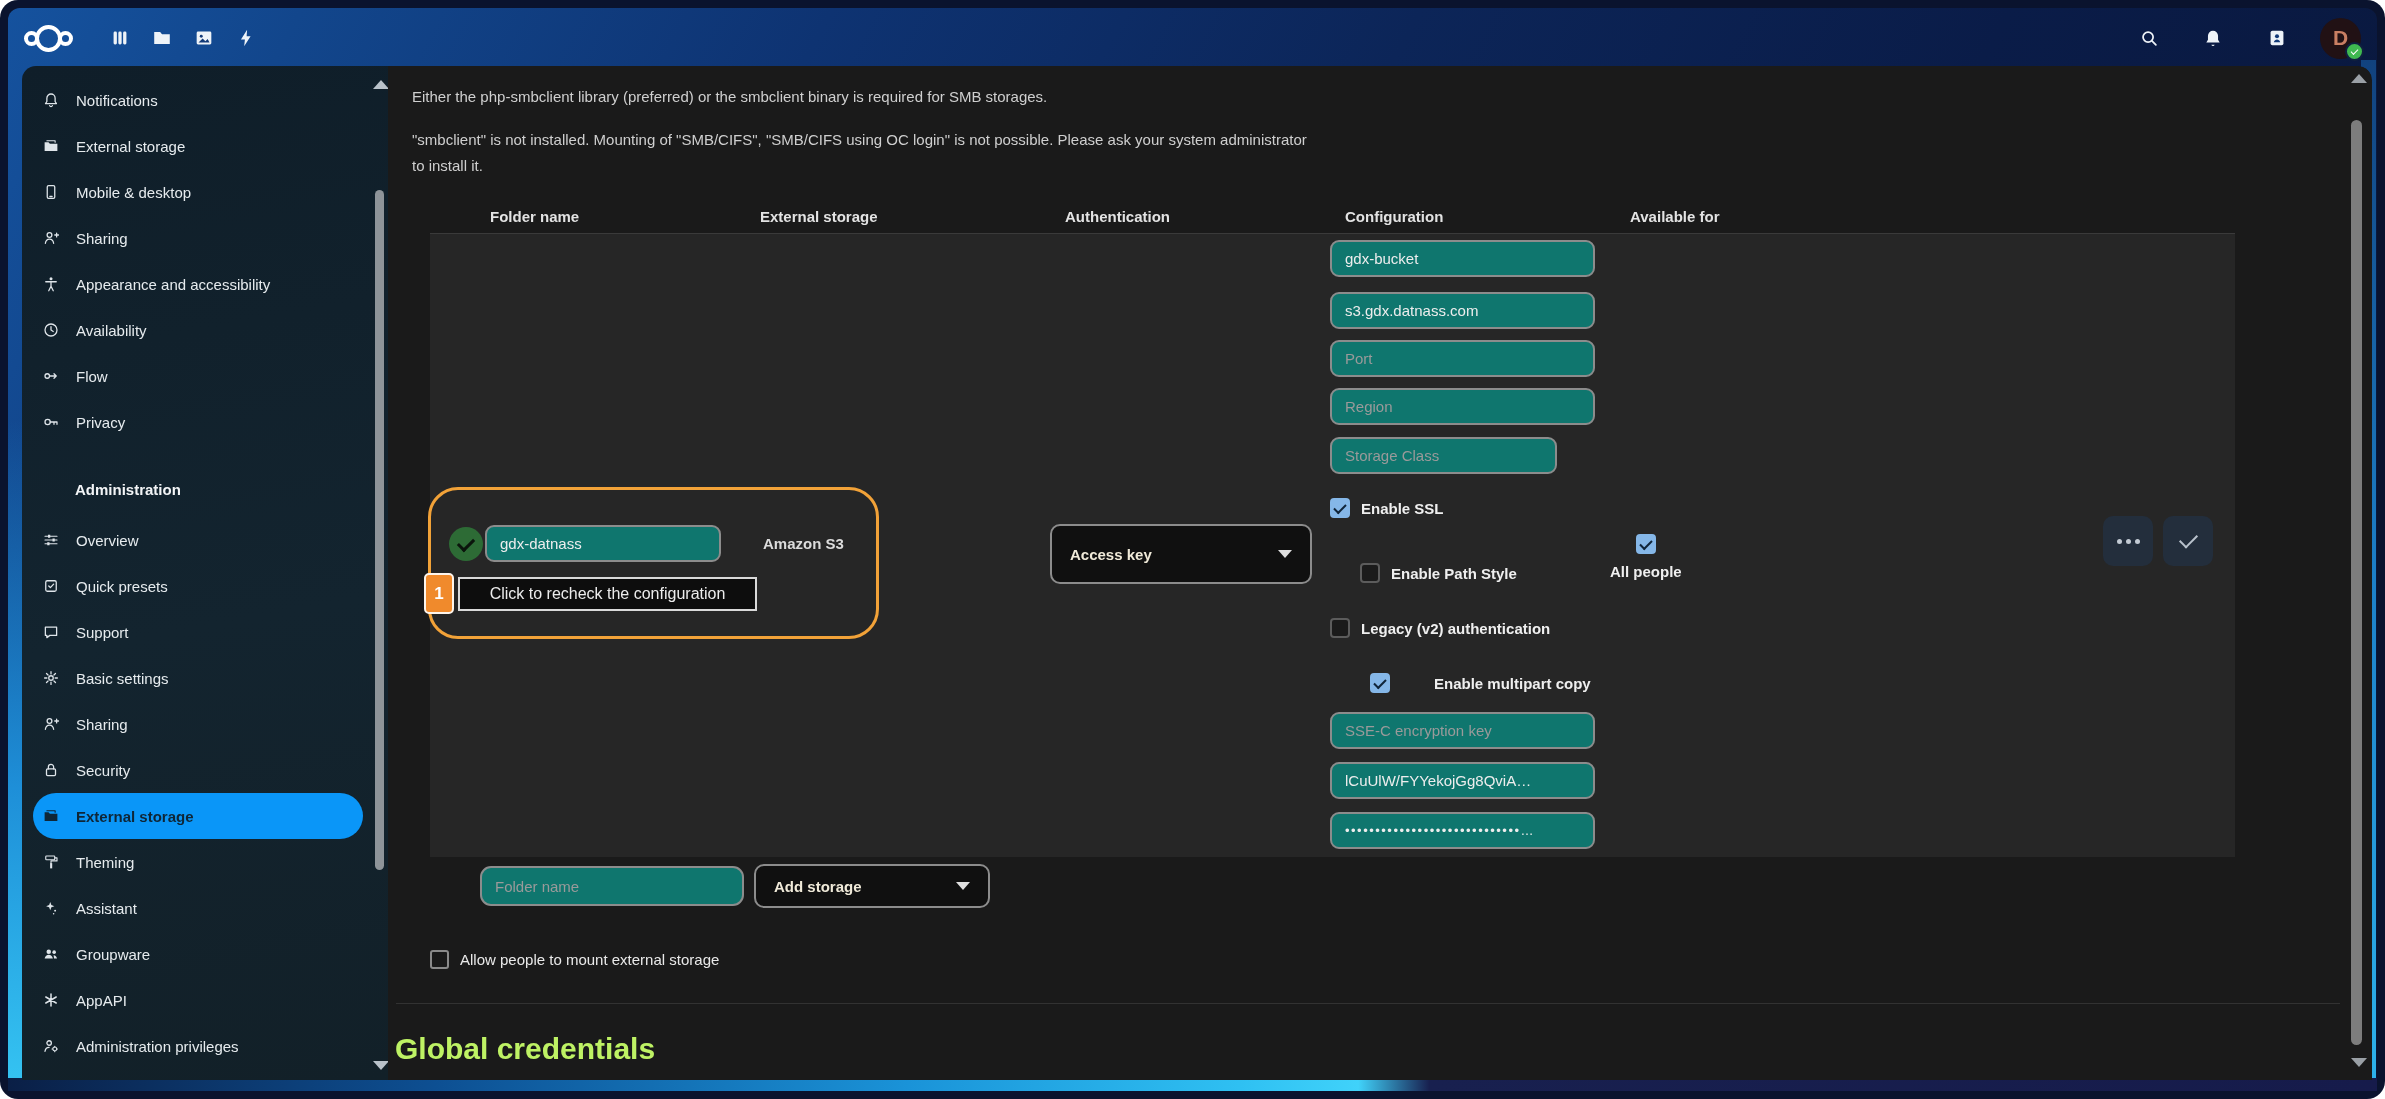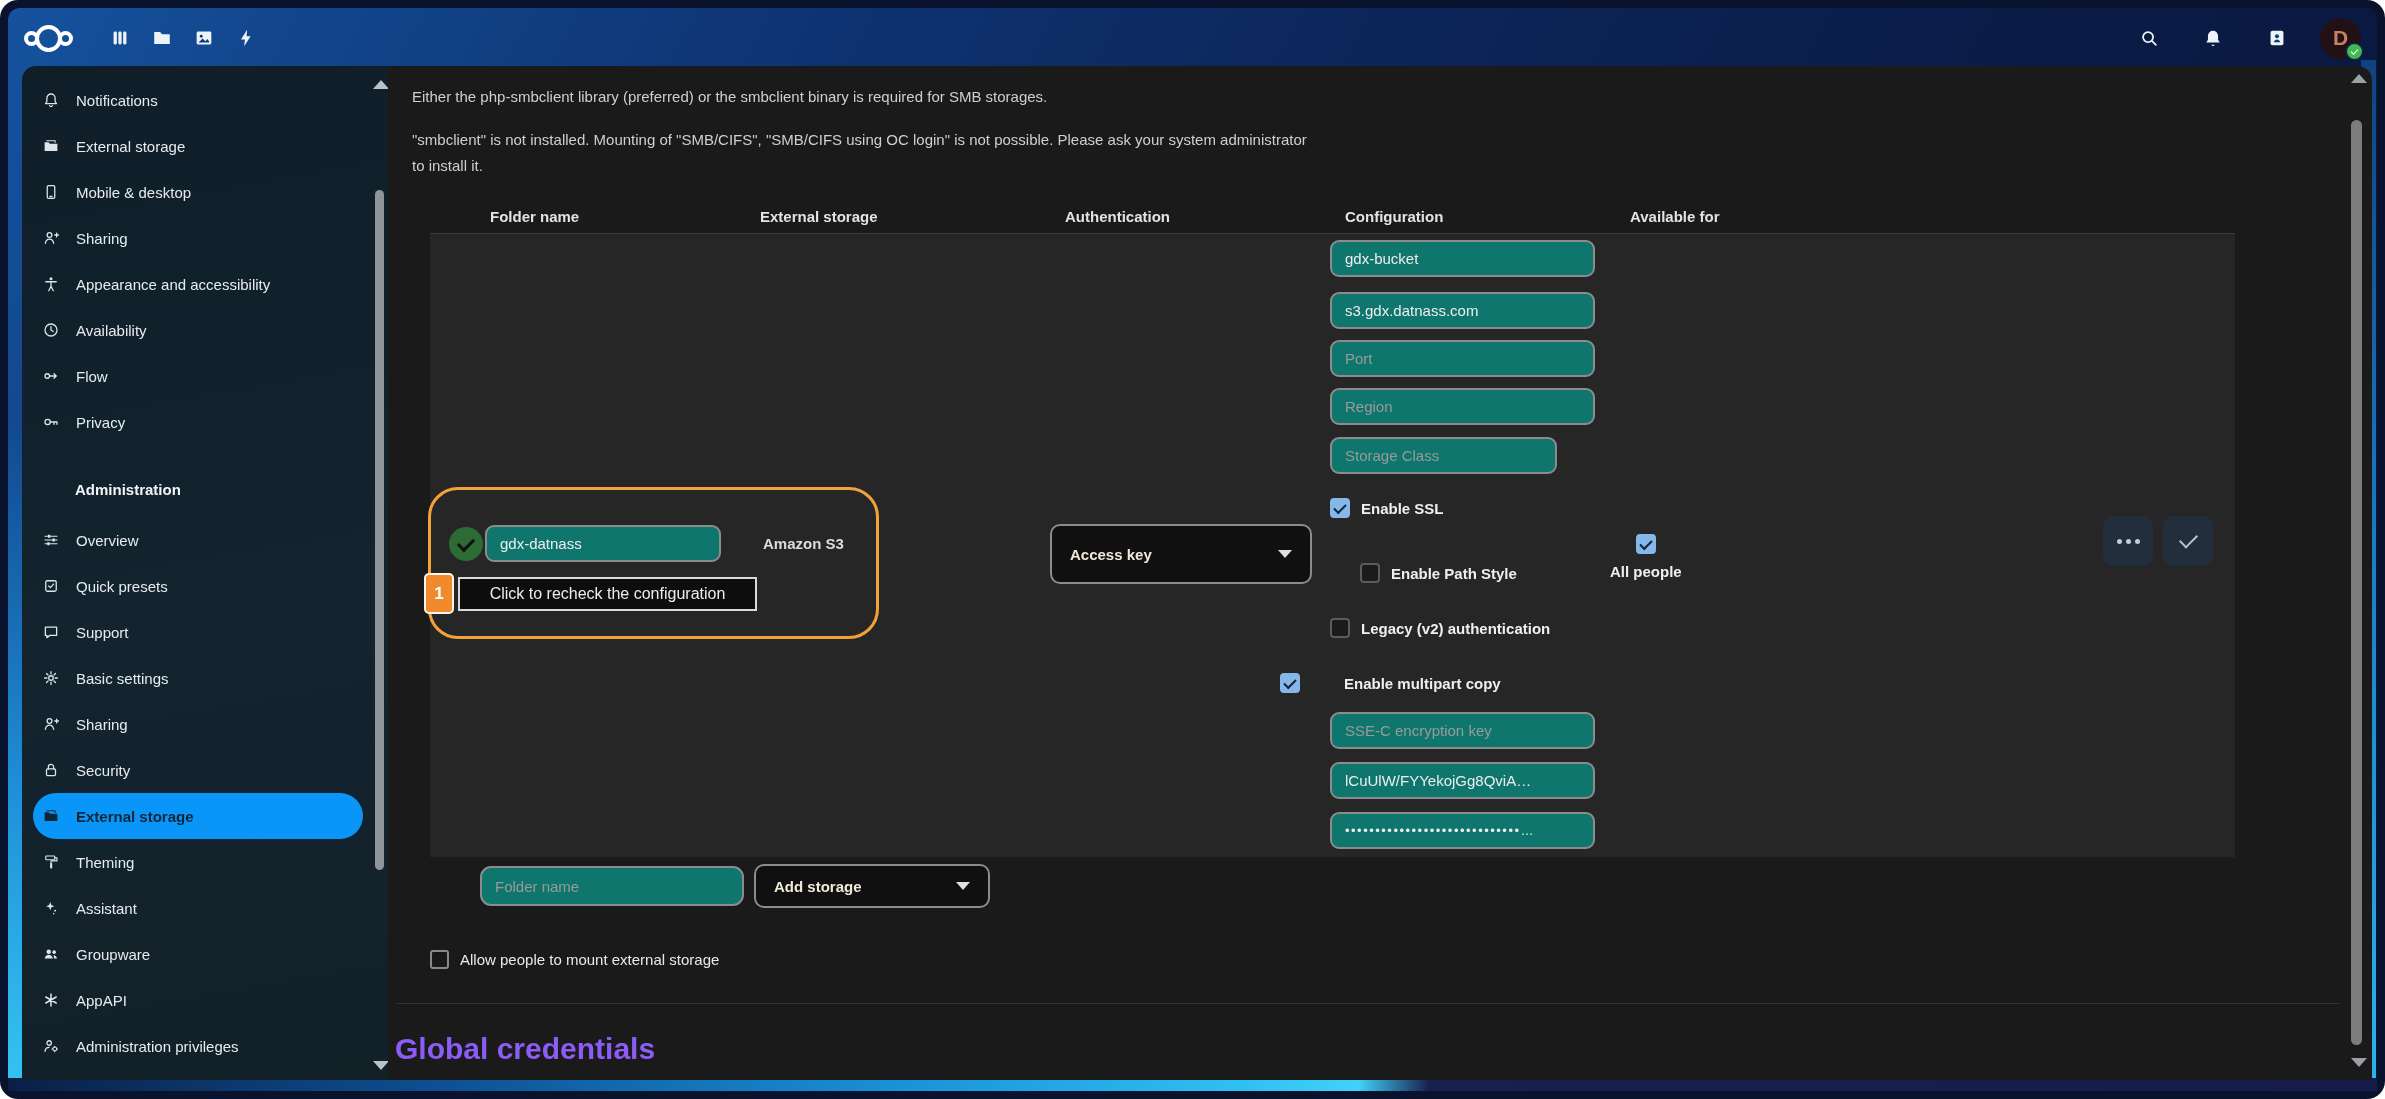--- a/index.html
+++ b/index.html
@@ -83,21 +83,21 @@
   .dots-ic i{width:5px;height:5px;border-radius:50%;background:#c3cbd4;}
   .check-ic{width:15px;height:8px;border-left:2.6px solid #b9c2cc;border-bottom:2.6px solid #b9c2cc;transform:rotate(-45deg);margin-top:-4px;}
 
   .halo{position:absolute;left:40px;top:421px;width:445px;height:146px;border:3.5px solid #f2a238;border-radius:30px;pointer-events:none;}
   .anno-badge{position:absolute;left:36px;top:507px;width:26px;height:37px;background:#f08a2c;border:2.5px solid #fdf5ec;
       border-radius:5px;display:flex;align-items:center;justify-content:center;color:#fff;font-size:17px;font-weight:bold;}
   .tooltip{position:absolute;left:70px;top:511px;width:299px;height:34px;background:#0d0d0d;border:2px solid #d9d9d9;
       box-sizing:border-box;display:flex;align-items:center;justify-content:center;color:#ececec;font-size:16px;white-space:nowrap;}
 
   .divider{position:absolute;left:8px;top:937px;width:1944px;height:1px;background:#323232;}
-  .gc-title{position:absolute;left:7px;top:966px;font-size:30px;font-weight:bold;color:#8b5cf6;}
+  .gc-title{position:absolute;left:7px;top:966px;font-size:30px;font-weight:bold;color:#bef264;}
 
   .main-scroll-up,.main-scroll-down{position:absolute;left:1963px;width:0;height:0;
       border-left:8px solid transparent;border-right:8px solid transparent;}
   .main-scroll-up{top:8px;border-bottom:9px solid #9aa0a6;}
   .main-scroll-down{top:992px;border-top:9px solid #9aa0a6;}
   .main-thumb{position:absolute;left:1963px;top:54px;width:11px;height:925px;background:#7d7d7d;border-radius:6px;}
 
   .allow-row{position:absolute;left:42px;top:884px;display:flex;align-items:center;gap:11px;color:#e9e9e9;font-size:15px;}
   .allow-row .cb{background:transparent;border-color:#8a8a8a;border-radius:3px;width:19px;height:19px;flex-basis:19px;}
 </style>
@@ -410,21 +410,21 @@
             <span>Enable SSL</span>
           </div>
           <div class="cfg-check" style="left: 972px; top: 497px;">
             <span class="cb"></span>
             <span>Enable Path Style</span>
           </div>
           <div class="cfg-check" style="left: 942px; top: 552px;">
             <span class="cb"></span>
             <span>Legacy (v2) authentication</span>
           </div>
-          <div class="cfg-check" style="left: 892px; top: 607px; gap: 44px;">
+          <div class="cfg-check" style="left: 982px; top: 607px; gap: 44px;">
             <span class="cb checked">
               <i></i>
             </span>
             <span>Enable multipart copy</span>
           </div>
           <input class="inp" placeholder="SSE-C encryption key" style="position: absolute; left: 942px; top: 646px; width: 265px;">
           <input class="inp" value="lCuUlW/FYYekojGg8QviA…" style="position: absolute; left: 942px; top: 696px; width: 265px;">
           <input class="inp" value="•••••••••••••••••••••••••••••…" style="position: absolute; left: 942px; top: 746px; width: 265px; letter-spacing: 1.5px; font-size: 13px;">
         </div>
       <div class="avail">

